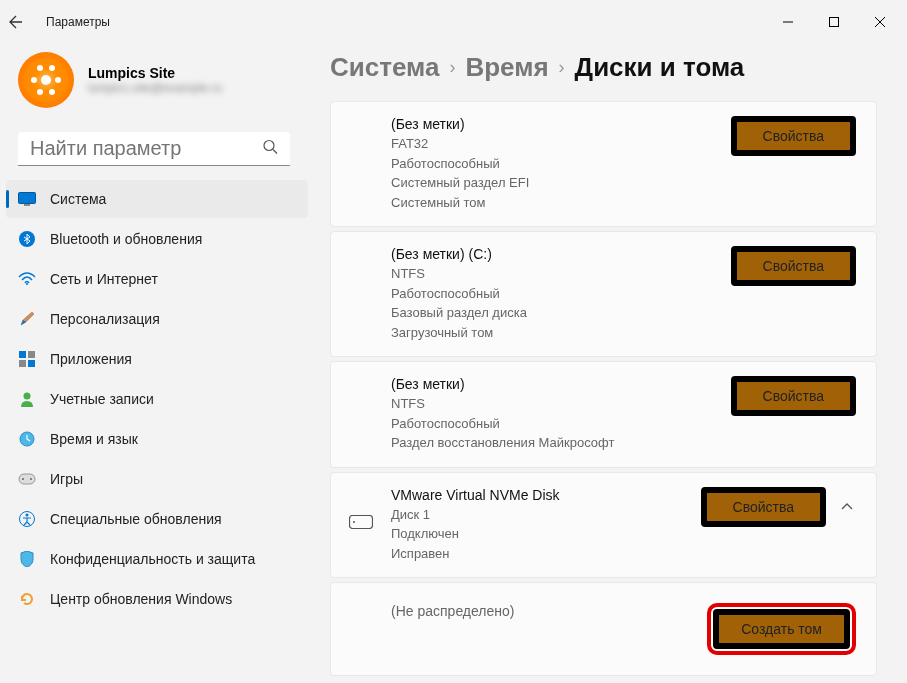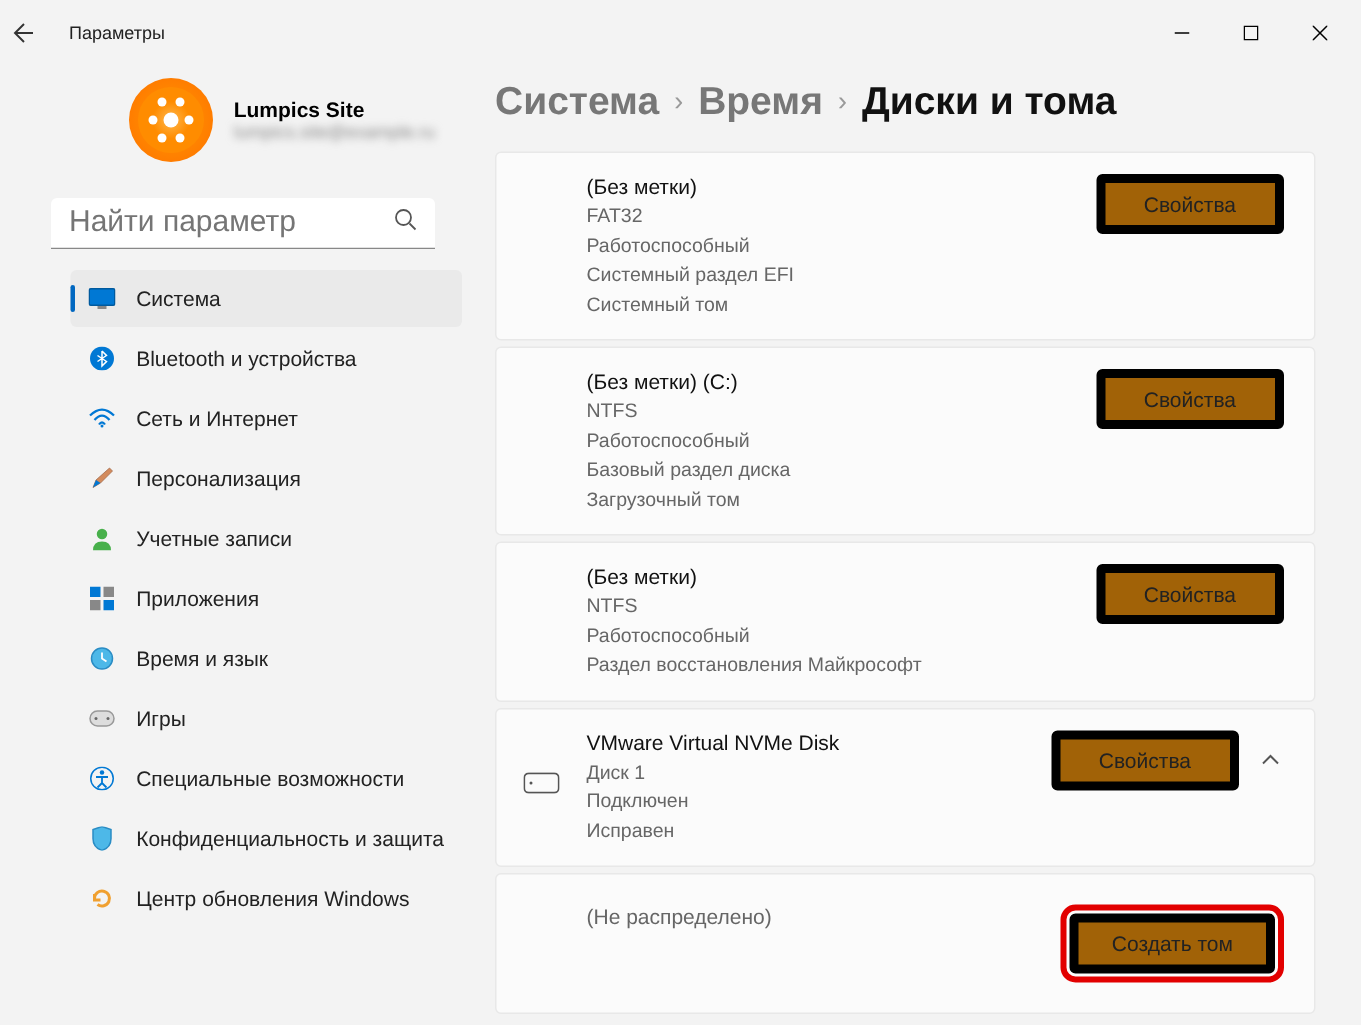--- a/index.html
+++ b/index.html
@@ -6,21 +6,21 @@
   body { width: 907px; height: 683px; background: #f3f3f3; overflow: hidden; position: relative; }
   
   .titlebar { height: 44px; display: flex; align-items: center; padding: 0 4px 0 4px; }
   .titlebar-back { width: 24px; height: 24px; display: flex; align-items: center; justify-content: center; cursor: pointer; }
   .titlebar-title { margin-left: 18px; font-size: 12px; color: #222; }
   .titlebar-controls { margin-left: auto; display: flex; }
   .titlebar-btn { width: 46px; height: 32px; display: flex; align-items: center; justify-content: center; cursor: pointer; }
   
   .content { display: flex; height: calc(100% - 44px); }
   
-  .sidebar { width: 320px; padding: 0 12px 0 16px; display: flex; flex-direction: column; align-items: flex-end; }
+  .sidebar { width: 320px; padding: 0 12px 0 0; display: flex; flex-direction: column; }
   .profile { display: flex; align-items: center; padding: 8px 18px 16px; gap: 14px; }
   .avatar { width: 56px; height: 56px; border-radius: 50%; background: radial-gradient(circle, #ff9500 0%, #ff8100 60%, #ff7000 100%); position: relative; flex-shrink: 0; }
   .avatar::before { content: ""; position: absolute; inset: 6px; border-radius: 50%; background: radial-gradient(circle at 50% 50%, #ffb84d 0%, #ff8c00 40%); }
   .avatar::after { content: ""; position: absolute; left: 50%; top: 50%; width: 10px; height: 10px; background: #fff; border-radius: 50%; transform: translate(-50%, -50%); box-shadow: -6px -12px 0 -2px #fff, 6px -12px 0 -2px #fff, -12px 0 0 -2px #fff, 12px 0 0 -2px #fff, -6px 12px 0 -2px #fff, 6px 12px 0 -2px #fff; }
   .profile-text { display: flex; flex-direction: column; }
   .profile-name { font-size: 14px; font-weight: 600; color: #000; }
   .profile-email { font-size: 12px; color: #888; filter: blur(3px); }
   
   .search { margin: 8px 18px 14px; position: relative; }
   .search input { width: 100%; height: 34px; border: none; border-bottom: 1px solid #888; background: #fff; padding: 0 36px 0 12px; font-size: 20px; border-radius: 4px 4px 0 0; }
@@ -107,63 +107,63 @@
           </span>
         <span>Система</span>
       </div>
       <div class="nav-item">
         <span class="nav-icon">
             <svg width="16" height="16">
               <circle cx="8" cy="8" r="8" fill="#0078d4"></circle>
               <path d="M8 3 L8 13 L11 10 L5 6 M8 3 L11 6 L5 10" stroke="#fff" fill="none" stroke-width="1"></path>
             </svg>
           </span>
-        <span>Bluetooth и устройства</span>
+        <span>Bluetooth и обновления</span>
       </div>
       <div class="nav-item">
         <span class="nav-icon">
             <svg width="18" height="14">
               <path d="M1 5 Q9 -3 17 5 M4 8 Q9 2 14 8 M7 11 Q9 8 11 11" stroke="#0078d4" fill="none" stroke-width="1.5"></path>
               <circle cx="9" cy="12" r="1" fill="#0078d4"></circle>
             </svg>
           </span>
         <span>Сеть и Интернет</span>
       </div>
       <div class="nav-item">
         <span class="nav-icon">
             <svg width="18" height="18">
               <path d="M3 15 L5 10 L14 2 L16 4 L8 12 L3 15Z" fill="#d38b5d" stroke="#a0684a" stroke-width="0.5"></path>
               <path d="M3 15 L5 10 L8 12Z" fill="#0078d4"></path>
             </svg>
           </span>
         <span>Персонализация</span>
-      </div>
-      <div class="nav-item">
-        <span class="nav-icon">
-            <svg width="16" height="16">
-              <circle cx="8" cy="5" r="3.5" fill="#48b04b"></circle>
-              <path d="M2 16 Q2 10 8 10 Q14 10 14 16 Z" fill="#48b04b"></path>
-            </svg>
-          </span>
-        <span>Учетные записи</span>
       </div>
       <div class="nav-item">
         <span class="nav-icon">
             <svg width="16" height="16">
               <rect x="0" y="0" width="7" height="7" fill="#0078d4"></rect>
               <rect x="9" y="0" width="7" height="7" fill="#888"></rect>
               <rect x="0" y="9" width="7" height="7" fill="#888"></rect>
               <rect x="9" y="9" width="7" height="7" fill="#0078d4"></rect>
             </svg>
           </span>
         <span>Приложения</span>
       </div>
       <div class="nav-item">
         <span class="nav-icon">
             <svg width="16" height="16">
+              <circle cx="8" cy="5" r="3.5" fill="#48b04b"></circle>
+              <path d="M2 16 Q2 10 8 10 Q14 10 14 16 Z" fill="#48b04b"></path>
+            </svg>
+          </span>
+        <span>Учетные записи</span>
+      </div>
+      <div class="nav-item">
+        <span class="nav-icon">
+            <svg width="16" height="16">
               <circle cx="8" cy="8" r="7" fill="#4db8e8" stroke="#2a8cc4"></circle>
               <path d="M8 4 L8 8 L11 10" stroke="#fff" fill="none" stroke-width="1.2"></path>
             </svg>
           </span>
         <span>Время и язык</span>
       </div>
       <div class="nav-item">
         <span class="nav-icon">
             <svg width="18" height="12">
               <rect x="1" y="1" width="16" height="10" rx="5" fill="#ddd" stroke="#999"></rect>
@@ -174,21 +174,21 @@
         <span>Игры</span>
       </div>
       <div class="nav-item">
         <span class="nav-icon">
             <svg width="16" height="16">
               <circle cx="8" cy="8" r="7.5" fill="none" stroke="#0078d4" stroke-width="1"></circle>
               <circle cx="8" cy="4" r="1.5" fill="#0078d4"></circle>
               <path d="M4 7 L12 7 M8 7 L8 11 M8 11 L5 14 M8 11 L11 14" stroke="#0078d4" stroke-width="1.2"></path>
             </svg>
           </span>
-        <span>Специальные возможности</span>
+        <span>Специальные обновления</span>
       </div>
       <div class="nav-item">
         <span class="nav-icon">
             <svg width="14" height="16">
               <path d="M7 0 L13 2 L13 8 Q13 14 7 16 Q1 14 1 8 L1 2 Z" fill="#4db8e8" stroke="#2a8cc4"></path>
             </svg>
           </span>
         <span>Конфиденциальность и защита</span>
       </div>
       <div class="nav-item">

